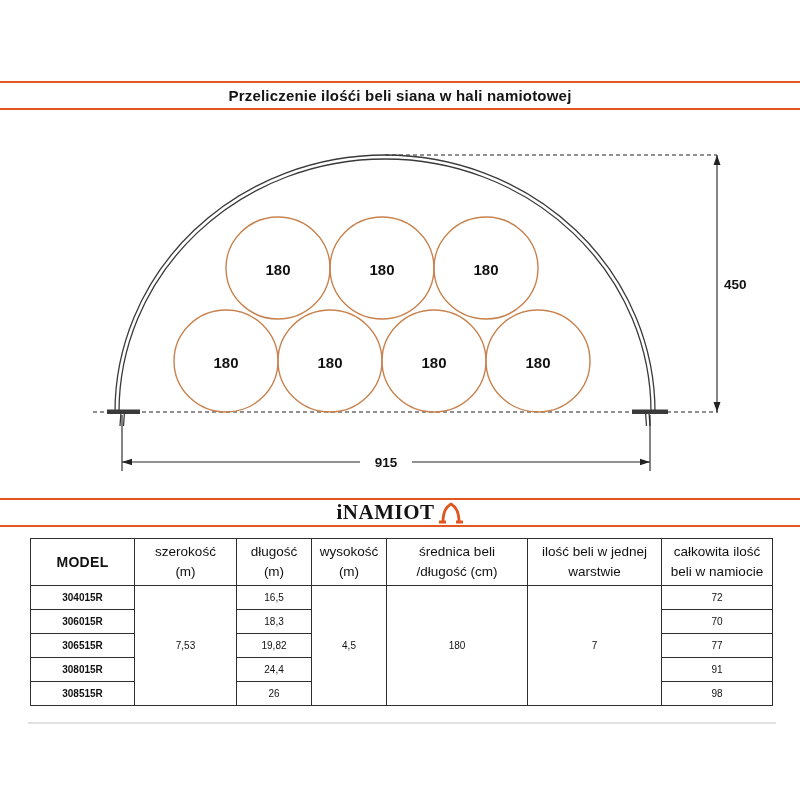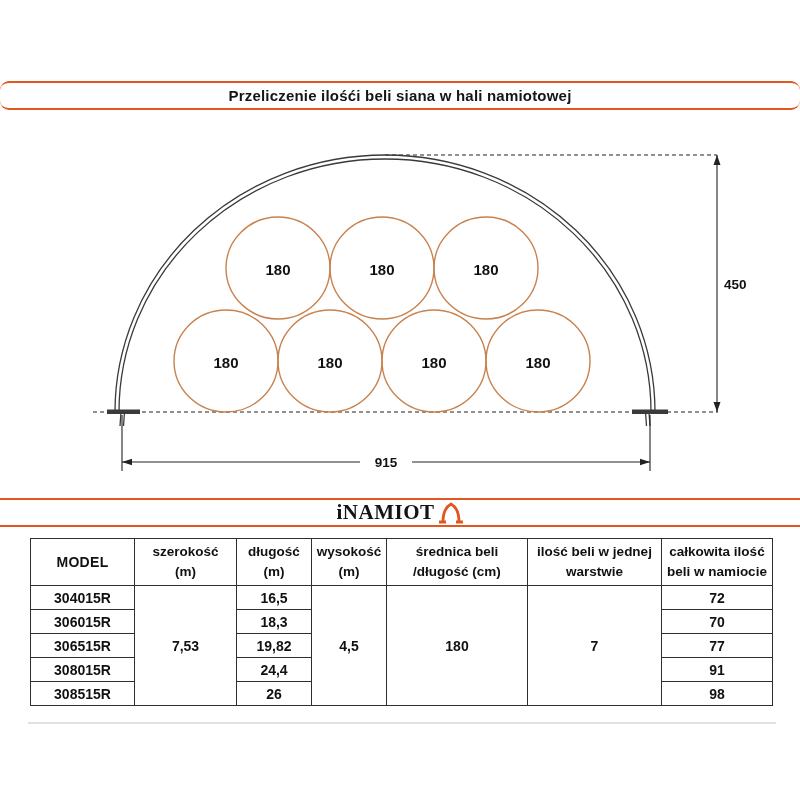--- a/index.html
+++ b/index.html
@@ -6,45 +6,45 @@
   .page {
     position:relative; width:800px; height:800px; background:#ffffff;
     font-family:"Liberation Sans", sans-serif; overflow:hidden;
     --accent:#e2571f;
   }
   .bar {
     position:absolute; left:0; right:0; background:#fff;
     border-top:2px solid var(--accent); border-bottom:2px solid var(--accent);
     display:flex; align-items:center; justify-content:center;
   }
-  #title-bar { top:81px; height:25px;border-radius:9px; }
+  #title-bar { top:81px; height:25px; }
   #title-bar .title-text { font-size:15px; font-weight:bold; color:#151515; letter-spacing:0.2px; }
   #logo-bar { top:498px; height:25px;text-align:right; }
   .logo-wrap { display:flex; align-items:center; gap:3px; }
   .brand {
     font-family:"Liberation Serif", serif; font-weight:bold; font-size:21px;
     color:#141414; letter-spacing:0.5px;
   }
   #diagram { position:absolute; top:138px; left:0; width:800px; height:345px; }
   #diagram text {
     font-family:"Liberation Sans", sans-serif; font-weight:bold;
     font-size:13.5px; fill:#111;
   }
   #diagram text.bale-label { font-size:15px; }
   #spec-table {
     position:absolute; top:538px; left:30px; width:742px;
     border-collapse:collapse; table-layout:fixed; background:#fff;
   }
   #spec-table td, #spec-table th {
     border:1.6px solid #2e2e2e; text-align:center; vertical-align:middle;
-    padding:0 2px; color:#111; font-weight:bold;
+    padding:0 2px; color:#111; font-weight:normal;
   }
   #spec-table thead th { height:46px; font-size:13.5px; line-height:1.45; }
   #spec-table thead th.model-h { font-weight:bold; font-size:14px; letter-spacing:0.3px;margin-left:20px; }
-  #spec-table tbody td { height:23px; font-size:14px; }
+  #spec-table tbody td { height:23px; font-size:10px; }
   #spec-table tbody td.model-cell { font-weight:bold; }
   .table-shadow { position:absolute; top:722px; left:28px; width:748px; height:2px; background:#e2e2e2; }
 </style>
 </head>
 <body>
 
 <div class="page" id="page" style="--accent: #e2571f;">
 
   <div class="bar" id="title-bar">
     <span class="title-text">Przeliczenie ilośći beli siana w hali namiotowej</span>

